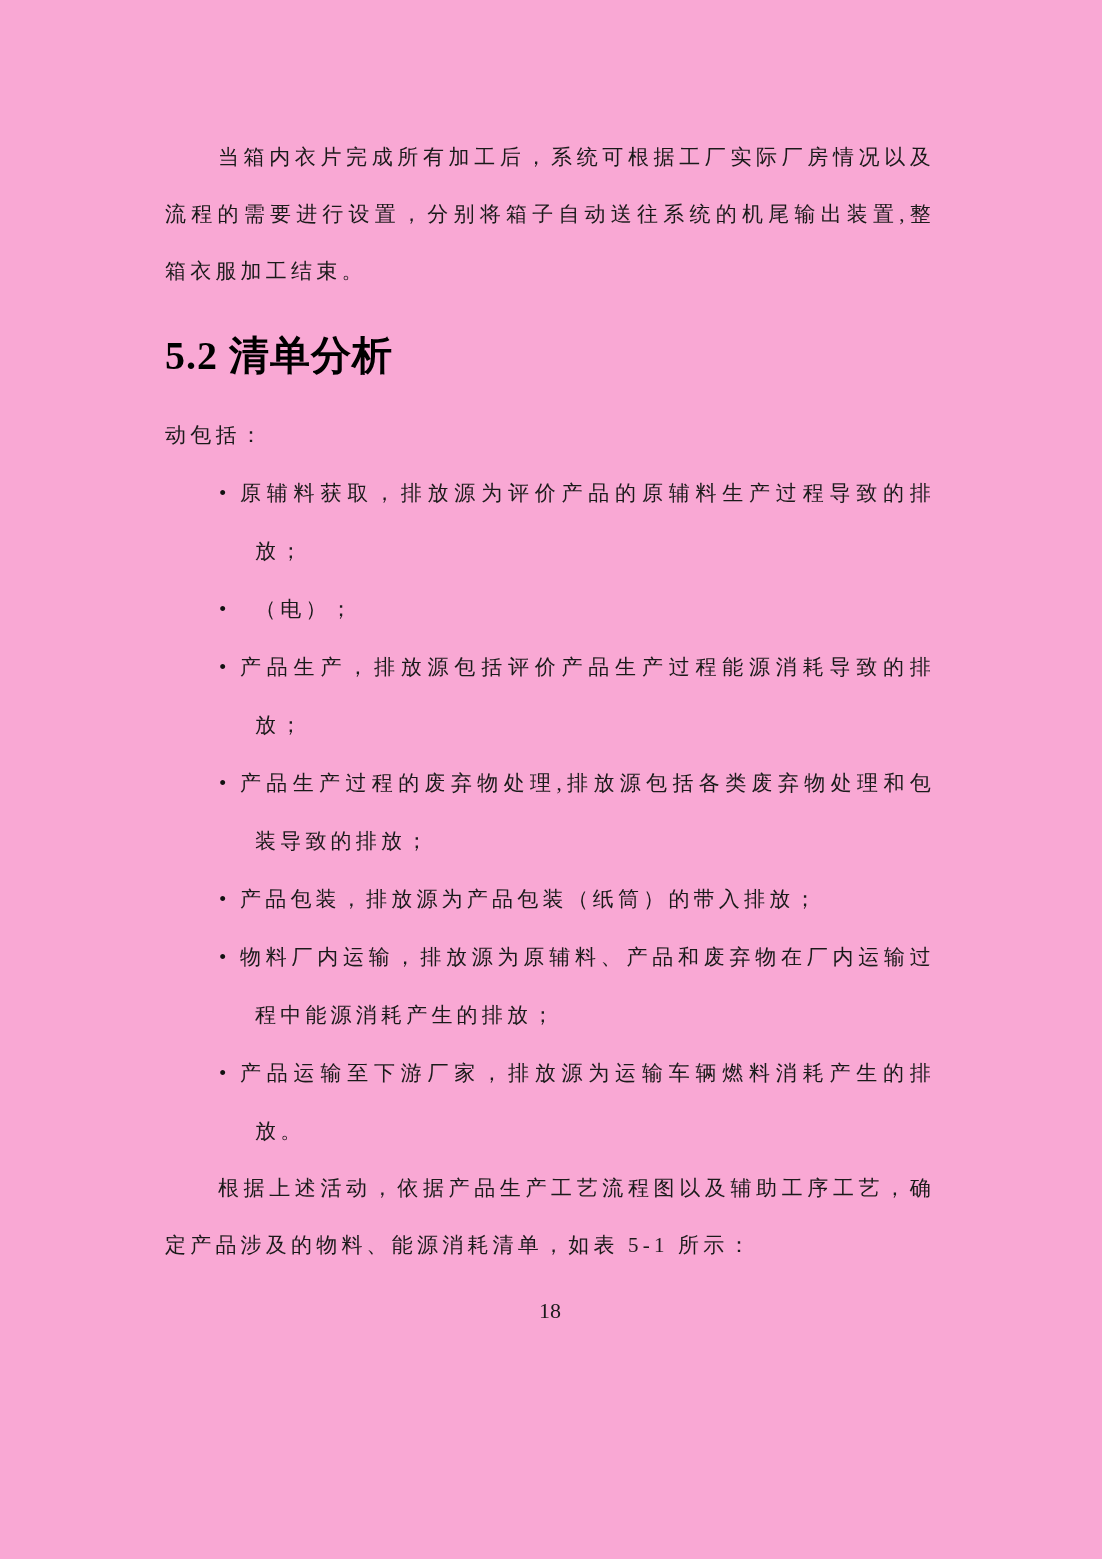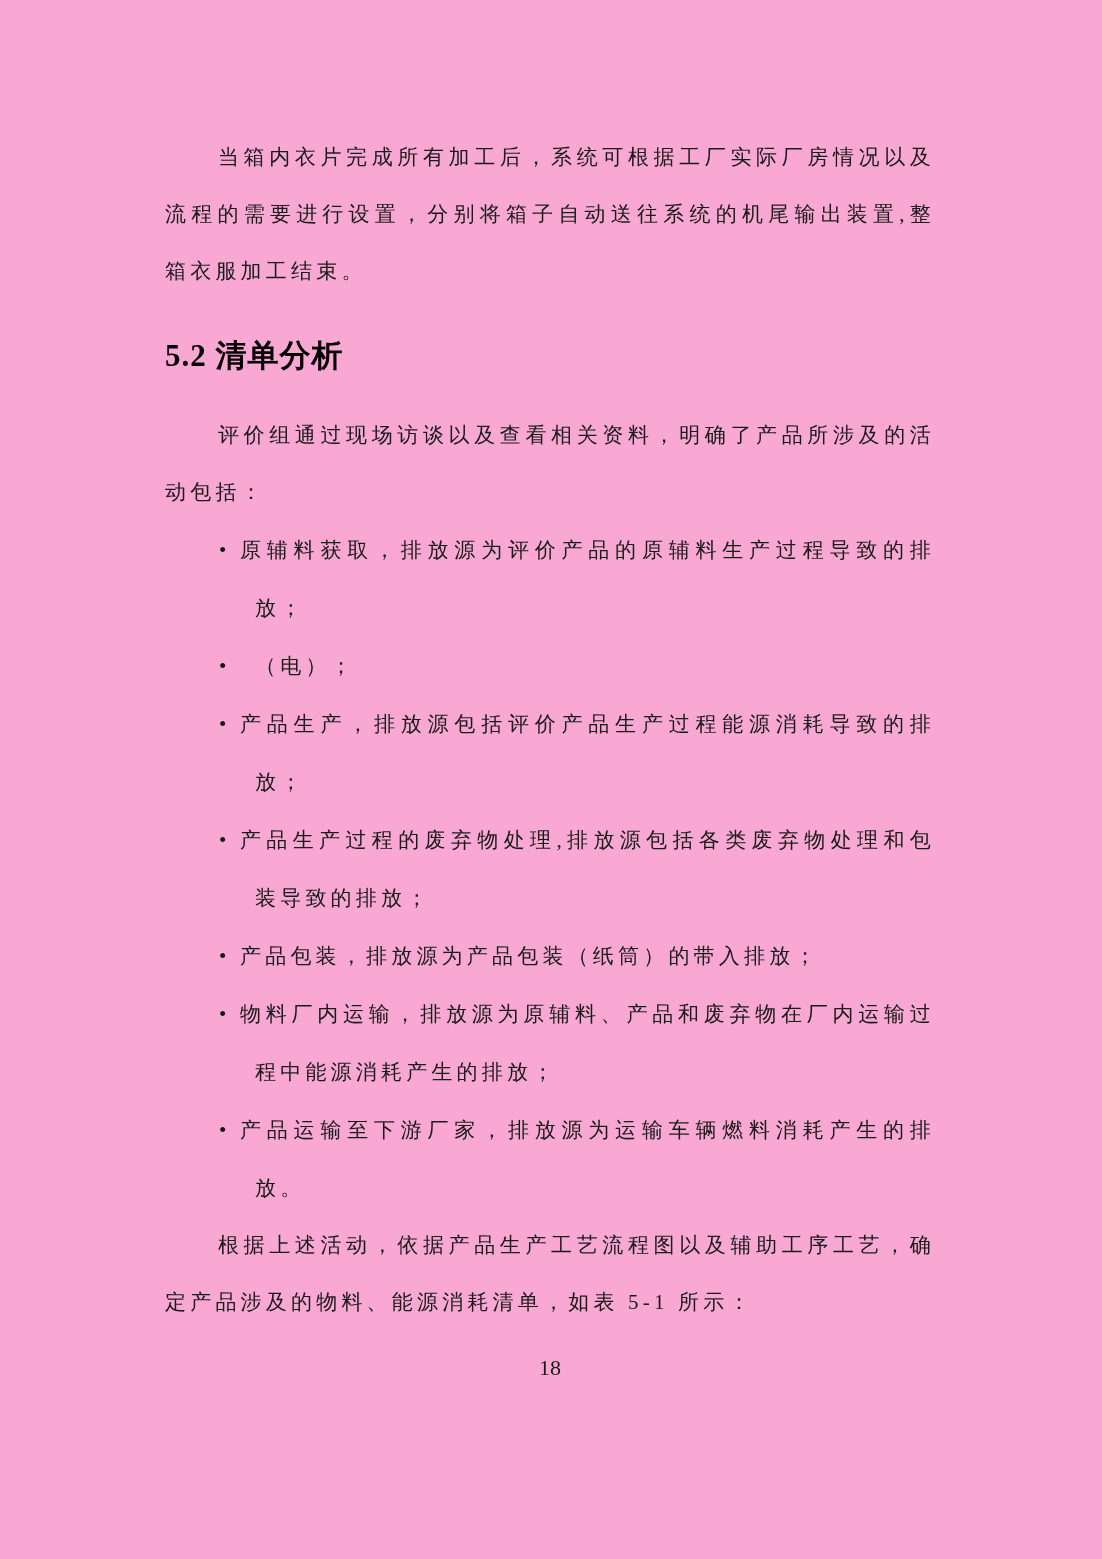--- a/index.html
+++ b/index.html
@@ -23,21 +23,21 @@
   .j {
     white-space:normal;
     text-align:justify;
     text-align-last:justify;
   }
   
   .ind { padding-left:53px; }
 
   .heading {
     margin:36px 0 0 0;
-    font-size:31px;
+    font-size:40px;
     font-weight:bold;
     line-height:40px;
     letter-spacing:1px;
     color:#000000;
   }
   .para-lead { margin-top:31px; }
 
   .list { margin:0; }
   .bullet { position:relative; }
   .bullet .line { line-height:58px; }
@@ -66,21 +66,20 @@
 
   <div class="para">
     <div class="line j ind">当箱内衣片完成所有加工后，系统可根据工厂实际厂房情况以及</div>
     <div class="line j">流程的需要进行设置，分别将箱子自动送往系统的机尾输出装置,整</div>
     <div class="line">箱衣服加工结束。</div>
   </div>
 
   <h2 class="heading">5.2 清单分析</h2>
 
   <div class="para para-lead">
-    <div class="line j ind">评价组通过现场访谈以及查看相关资料，明确了产品所涉及的活</div>
     <div class="line">动包括：</div>
   </div>
 
   <div class="list">
 
     <div class="bullet">
       <span class="dot">•</span>
       <div class="line j bl1">原辅料获取，排放源为评价产品的原辅料生产过程导致的排</div>
       <div class="line bl2">放；</div>
     </div>

